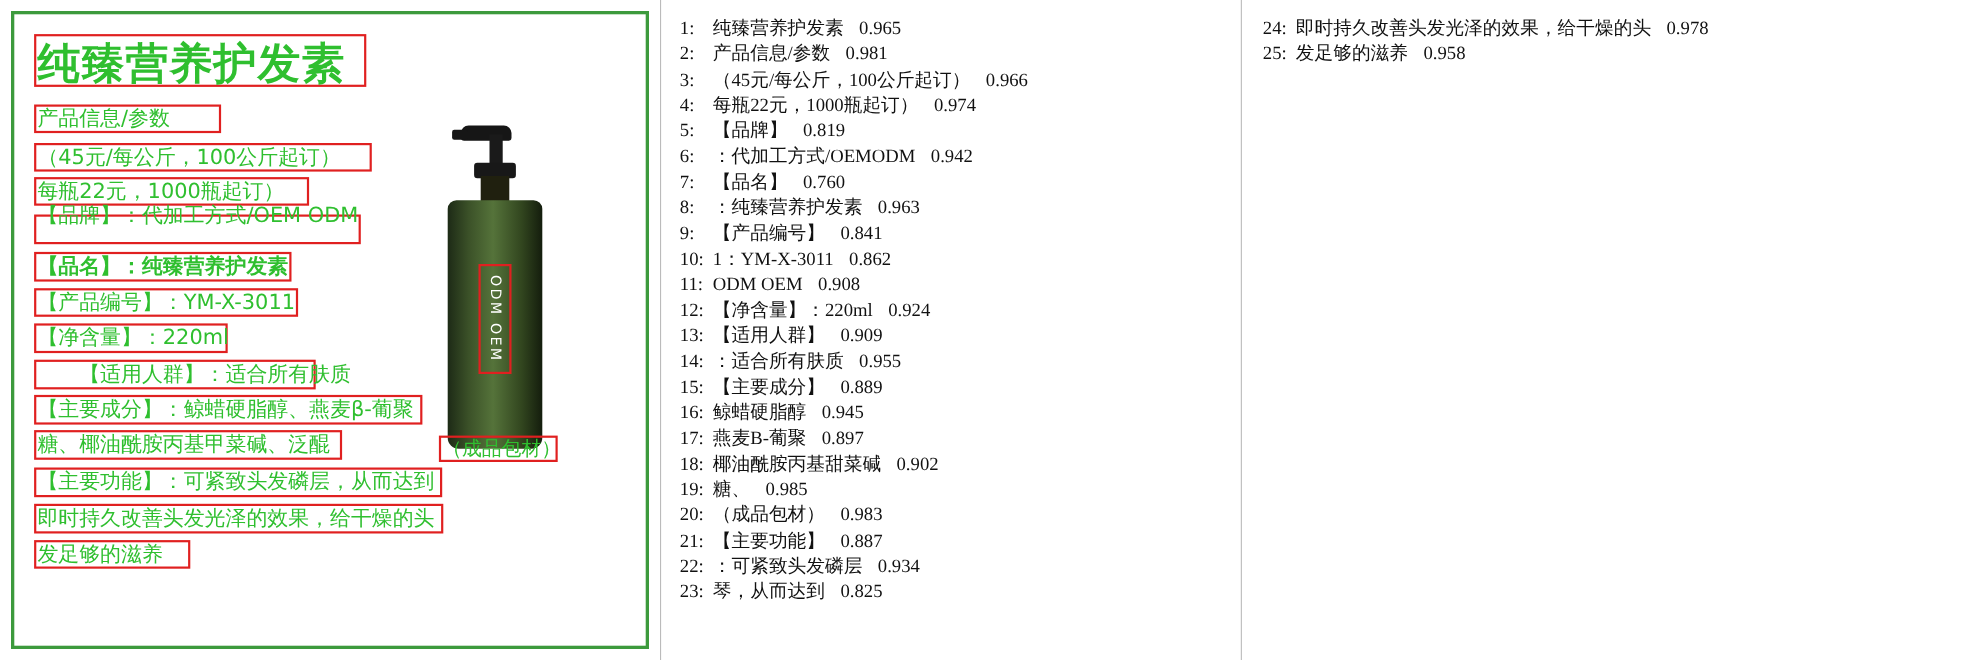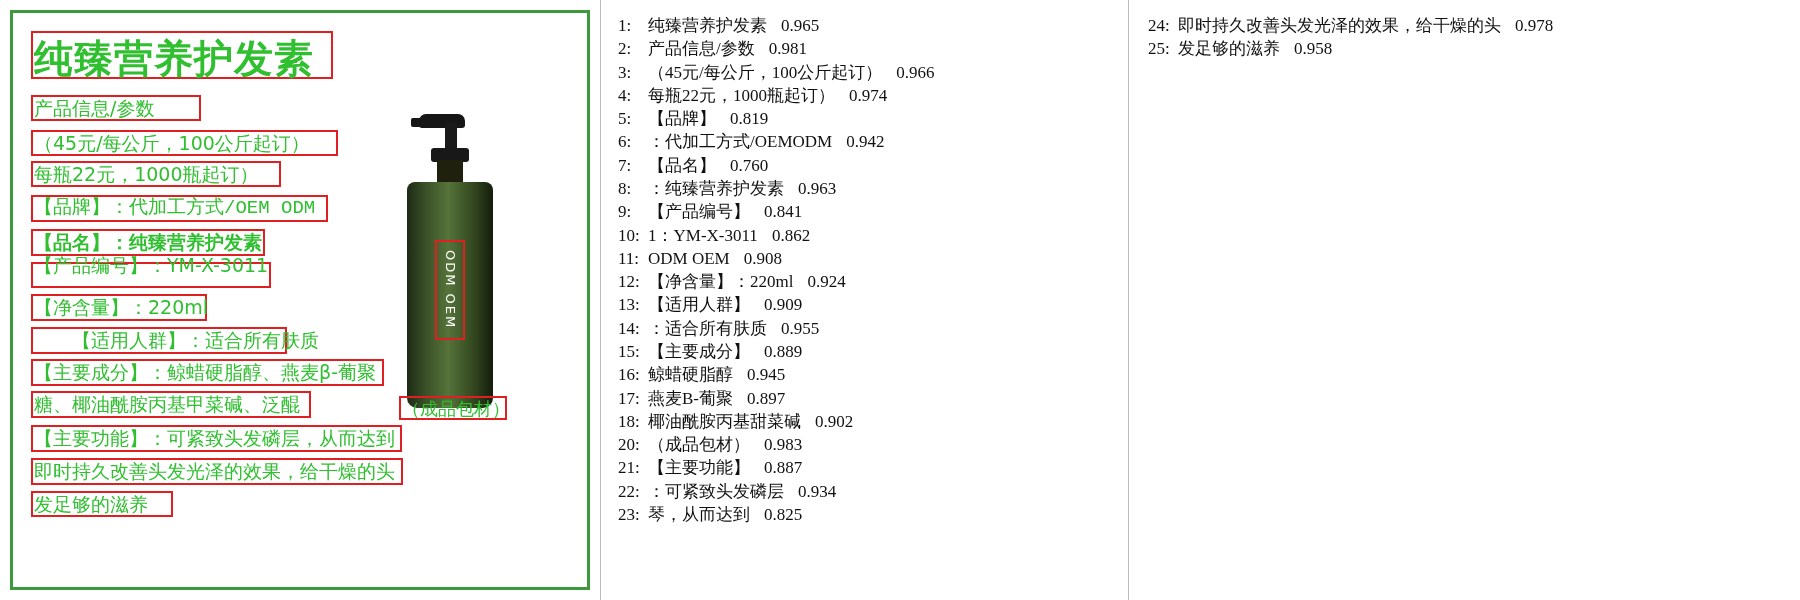--- a/index.html
+++ b/index.html
@@ -210,25 +210,25 @@
       <div id="overlay">
           <div class="ocr-box" style="left: 18px; top: 18px; width: 302px; height: 48px;"></div>
           <div class="ocr-text title-text" style="left: 21px; top: 26px;">纯臻营养护发素</div>
           <div class="ocr-box" style="left: 18px; top: 82px; width: 170px; height: 26px;"></div>
           <div class="ocr-text t19" style="left: 21px; top: 86px;">产品信息/参数</div>
           <div class="ocr-box" style="left: 18px; top: 117px; width: 307px; height: 26px;"></div>
           <div class="ocr-text t19" style="left: 21px; top: 121px;">（45元/每公斤，100公斤起订）</div>
           <div class="ocr-box" style="left: 18px; top: 148px; width: 250px; height: 26px;"></div>
           <div class="ocr-text t19" style="left: 21px; top: 152px;">每瓶22元，1000瓶起订）</div>
           <div class="ocr-box" style="left: 18px; top: 182px; width: 297px; height: 27px;"></div>
-          <div class="ocr-text t19" style="left: 21px; top: 186px; font-family: Liberation Mono, monospace;">【品牌】：代加工方式/OEM ODM</div>
+          <div class="ocr-text t19" style="left: 21px; top: 174px;">【品牌】：代加工方式/OEM ODM</div>
           <div class="ocr-box" style="left: 18px; top: 216px; width: 234px; height: 27px;"></div>
           <div class="ocr-text t19" style="left: 21px; top: 220px; font-weight: bold;">【品名】：纯臻营养护发素</div>
           <div class="ocr-box" style="left: 18px; top: 249px; width: 240px; height: 26px;"></div>
-          <div class="ocr-text t19" style="left: 21px; top: 243px;">【产品编号】：YM-X-3011</div>
+          <div class="ocr-text t19" style="left: 21px; top: 253px;">【产品编号】：YM-X-3011</div>
           <div class="ocr-box" style="left: 18px; top: 281px; width: 176px; height: 27px;"></div>
           <div class="ocr-text t19" style="left: 21px; top: 285px;">【净含量】：220ml</div>
           <div class="ocr-box" style="left: 18px; top: 314px; width: 256px; height: 27px;"></div>
           <div class="ocr-text t19" style="left: 21px; top: 318px; padding-left: 38px;">【适用人群】：适合所有肤质</div>
           <div class="ocr-box" style="left: 18px; top: 346px; width: 353px; height: 27px;"></div>
           <div class="ocr-text t19" style="left: 21px; top: 350px;">【主要成分】：鲸蜡硬脂醇、燕麦β-葡聚</div>
           <div class="ocr-box" style="left: 18px; top: 378px; width: 280px; height: 27px;"></div>
           <div class="ocr-text t19" style="left: 21px; top: 382px;">糖、椰油酰胺丙基甲菜碱、泛醌</div>
           <div class="ocr-box" style="left: 386px; top: 383px; width: 108px; height: 24px;"></div>
           <div class="ocr-text t18" style="left: 389px; top: 387px;">（成品包材）</div>
@@ -259,20 +259,21 @@
         <div class="res-row"><span class="res-idx">9:</span><span class="res-text">【产品编号】</span><span class="res-score">0.841</span></div>
         <div class="res-row"><span class="res-idx">10:</span><span class="res-text">1：YM-X-3011</span><span class="res-score">0.862</span></div>
         <div class="res-row"><span class="res-idx">11:</span><span class="res-text">ODM  OEM</span><span class="res-score">0.908</span></div>
         <div class="res-row"><span class="res-idx">12:</span><span class="res-text">【净含量】：220ml</span><span class="res-score">0.924</span></div>
         <div class="res-row"><span class="res-idx">13:</span><span class="res-text">【适用人群】</span><span class="res-score">0.909</span></div>
         <div class="res-row"><span class="res-idx">14:</span><span class="res-text">：适合所有肤质</span><span class="res-score">0.955</span></div>
         <div class="res-row"><span class="res-idx">15:</span><span class="res-text">【主要成分】</span><span class="res-score">0.889</span></div>
         <div class="res-row"><span class="res-idx">16:</span><span class="res-text">鲸蜡硬脂醇</span><span class="res-score">0.945</span></div>
         <div class="res-row"><span class="res-idx">17:</span><span class="res-text">燕麦B-葡聚</span><span class="res-score">0.897</span></div>
         <div class="res-row"><span class="res-idx">18:</span><span class="res-text">椰油酰胺丙基甜菜碱</span><span class="res-score">0.902</span></div>
+        <div class="res-row"><span class="res-idx">19:</span><span class="res-text">糖、</span><span class="res-score">0.985</span></div>
         <div class="res-row"><span class="res-idx">20:</span><span class="res-text">（成品包材）</span><span class="res-score">0.983</span></div>
         <div class="res-row"><span class="res-idx">21:</span><span class="res-text">【主要功能】</span><span class="res-score">0.887</span></div>
         <div class="res-row"><span class="res-idx">22:</span><span class="res-text">：可紧致头发磷层</span><span class="res-score">0.934</span></div>
         <div class="res-row"><span class="res-idx">23:</span><span class="res-text">琴，从而达到</span><span class="res-score">0.825</span></div>
       </div>
     <div class="col col-b" id="col-b">
         <div class="res-row"><span class="res-idx">24:</span><span class="res-text">即时持久改善头发光泽的效果，给干燥的头</span><span class="res-score">0.978</span></div>
         <div class="res-row"><span class="res-idx">25:</span><span class="res-text">发足够的滋养</span><span class="res-score">0.958</span></div>
       </div>
   </div>

